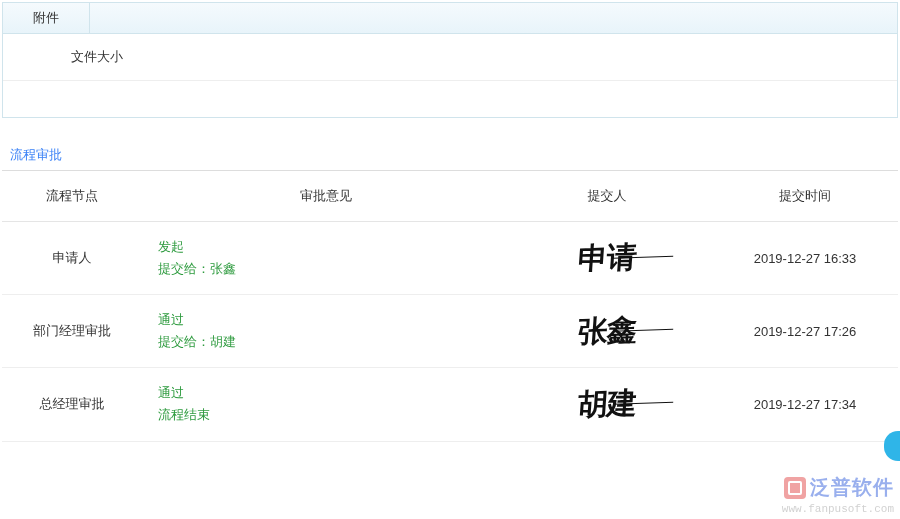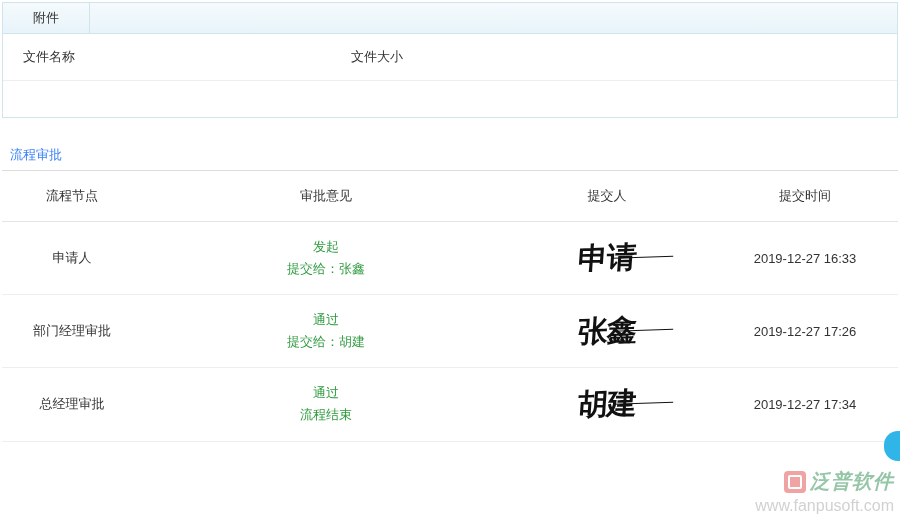--- a/index.html
+++ b/index.html
@@ -77,21 +77,21 @@
   .approval-table td {
     padding: 14px 8px;
     border-bottom: 1px solid #eee;
     vertical-align: middle;
     font-size: 13px;
   }
   .c-node { width: 140px; text-align: center; }
   .c-opinion { width: 360px; text-align: left; padding-left: 16px !important; }
   .c-submitter { width: 210px; text-align: center; }
   .c-time { width: auto; text-align: center; }
-  .green { color: #2e9b3f; text-align: center; }
+  .green { color: #2e9b3f; }
   .opinion-line { line-height: 1.7; }
   .sig {
     display: inline-block;
     font-family: "Brush Script MT", "Segoe Script", cursive;
     font-size: 30px;
     font-weight: 700;
     color: #111;
     transform: skewX(-6deg) rotate(-2deg);
     letter-spacing: -1px;
     position: relative;
@@ -120,41 +120,40 @@
   }
   .wm-logo {
     width: 22px; height: 22px;
     background: #d33; border-radius: 4px;
     position: relative; margin-right: 4px;
   }
   .wm-logo::before {
     content: ""; position: absolute; inset: 4px;
     border: 2px solid #fff; border-radius: 2px;
   }
-  .wm-text { color: #15803d; font-size: 20px; font-weight: 700; letter-spacing: 1px; font-style: italic; }
-  .wm-url { color: #999; font-size: 16px; opacity: 0.45; margin-top: 2px; }
+  .wm-text { color: #1d4ed8; font-size: 20px; font-weight: 700; letter-spacing: 1px; }
+  .wm-url { color: #999; font-size: 11px; opacity: 0.45; margin-top: 2px; font-family: Liberation Mono, monospace; }
   .side-tab {
     position: fixed;
     right: 0;
     bottom: 58px;
     width: 16px; height: 30px;
     background: #2fb5e8;
     border-radius: 14px 0 0 14px;
   }
 </style>
 </head>
 <body>
 
 <div class="panel">
   <div class="panel-header">
     <div class="tab">附件</div>
   </div>
   <div class="attach-table">
     <div class="attach-head">
-      <div class="col-fname">文件名称</div>
       <div class="col-fsize">文件大小</div>
       <div class="col-act1"></div>
       <div class="col-act2"></div>
     </div>
     <div class="attach-body"></div>
   </div>
 </div>
 
 <div class="section-title">流程审批</div>
 <table class="approval-table">

